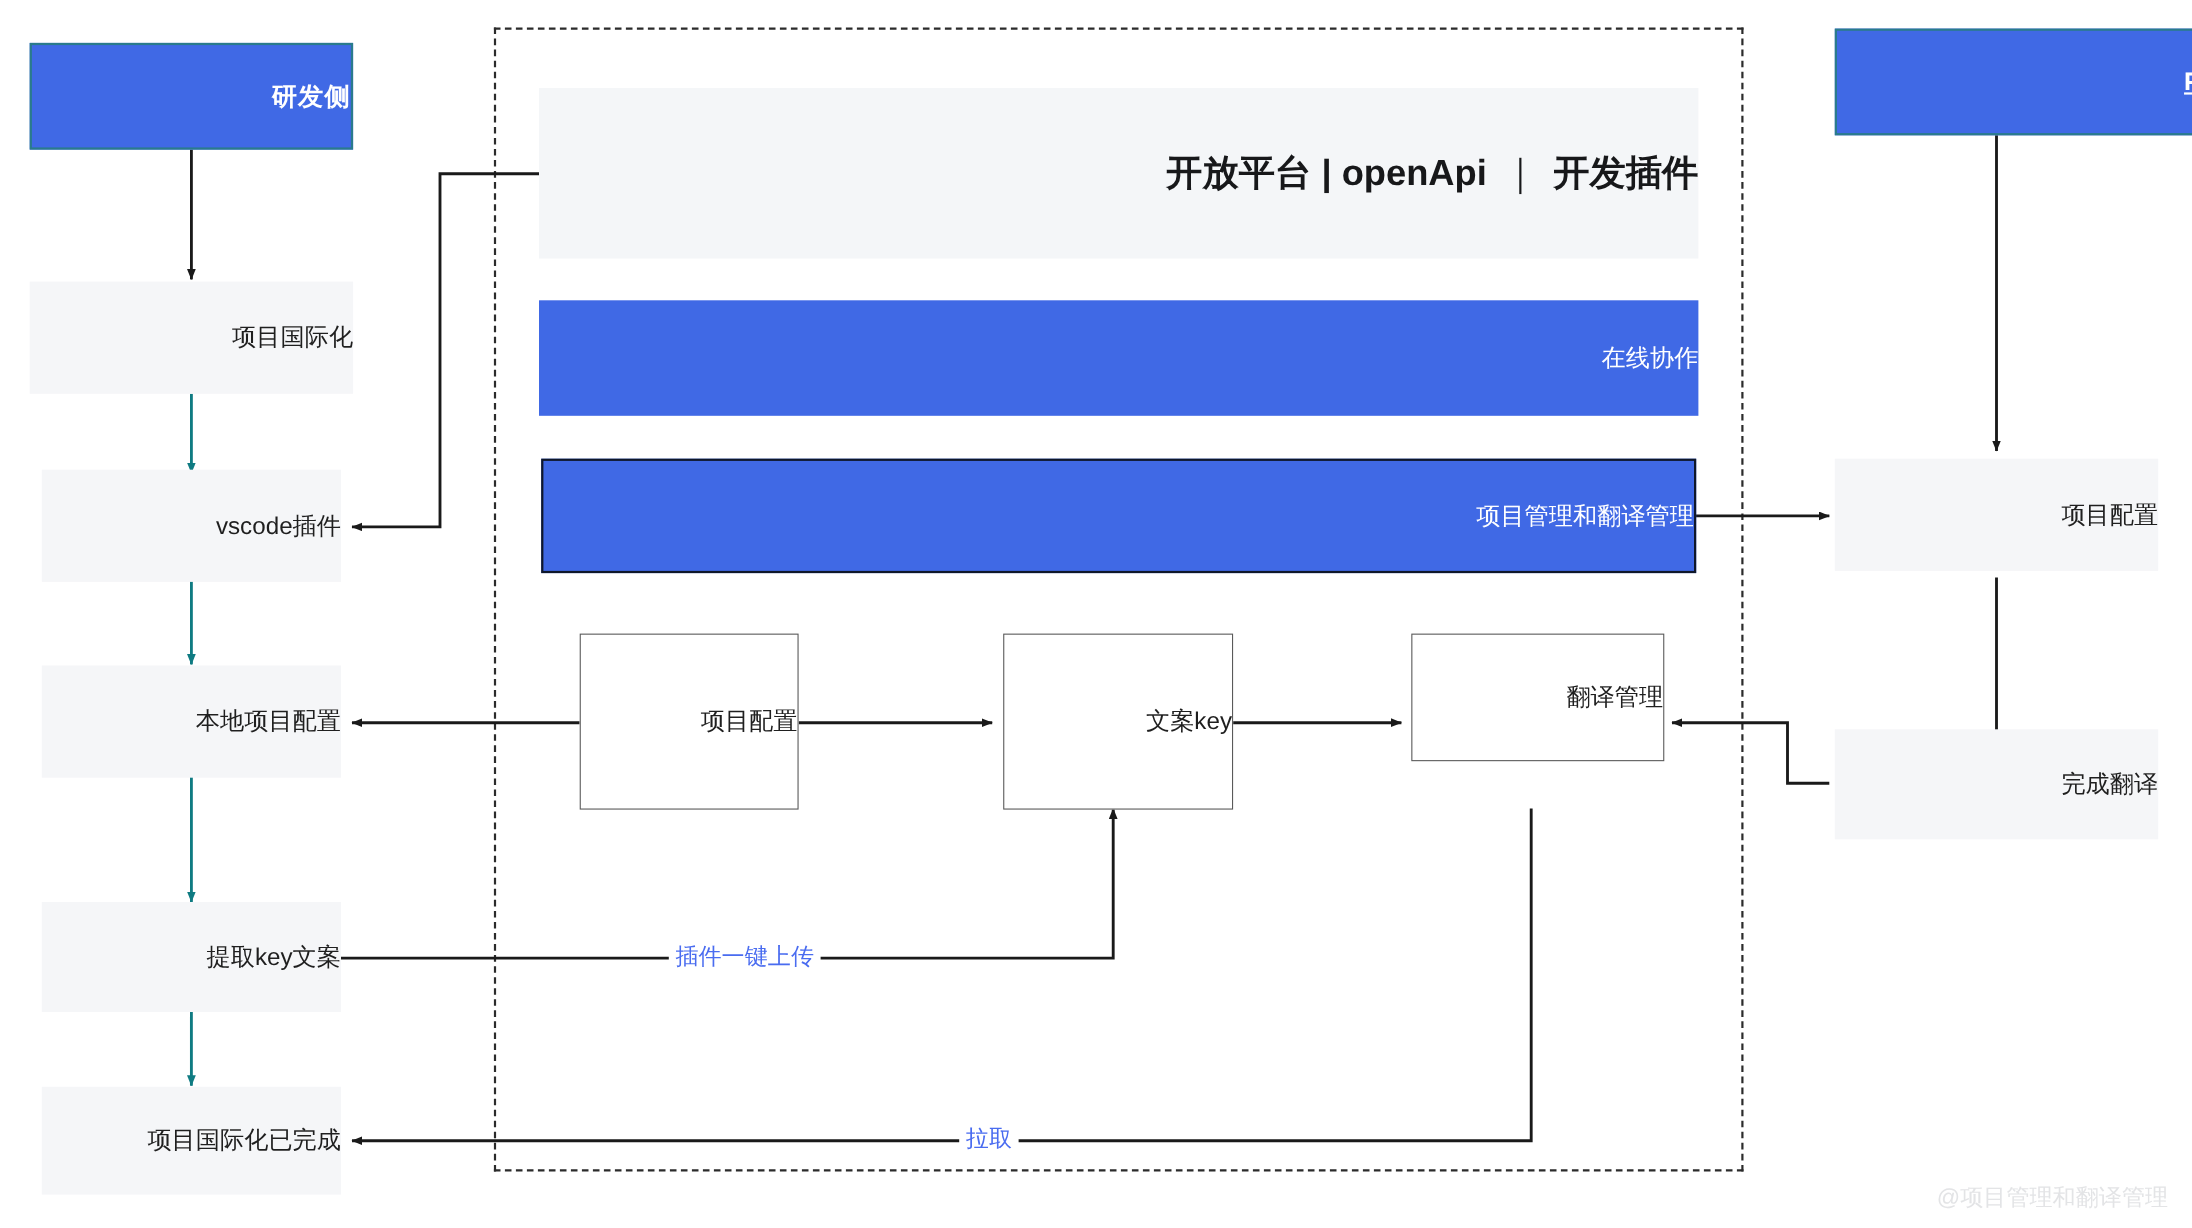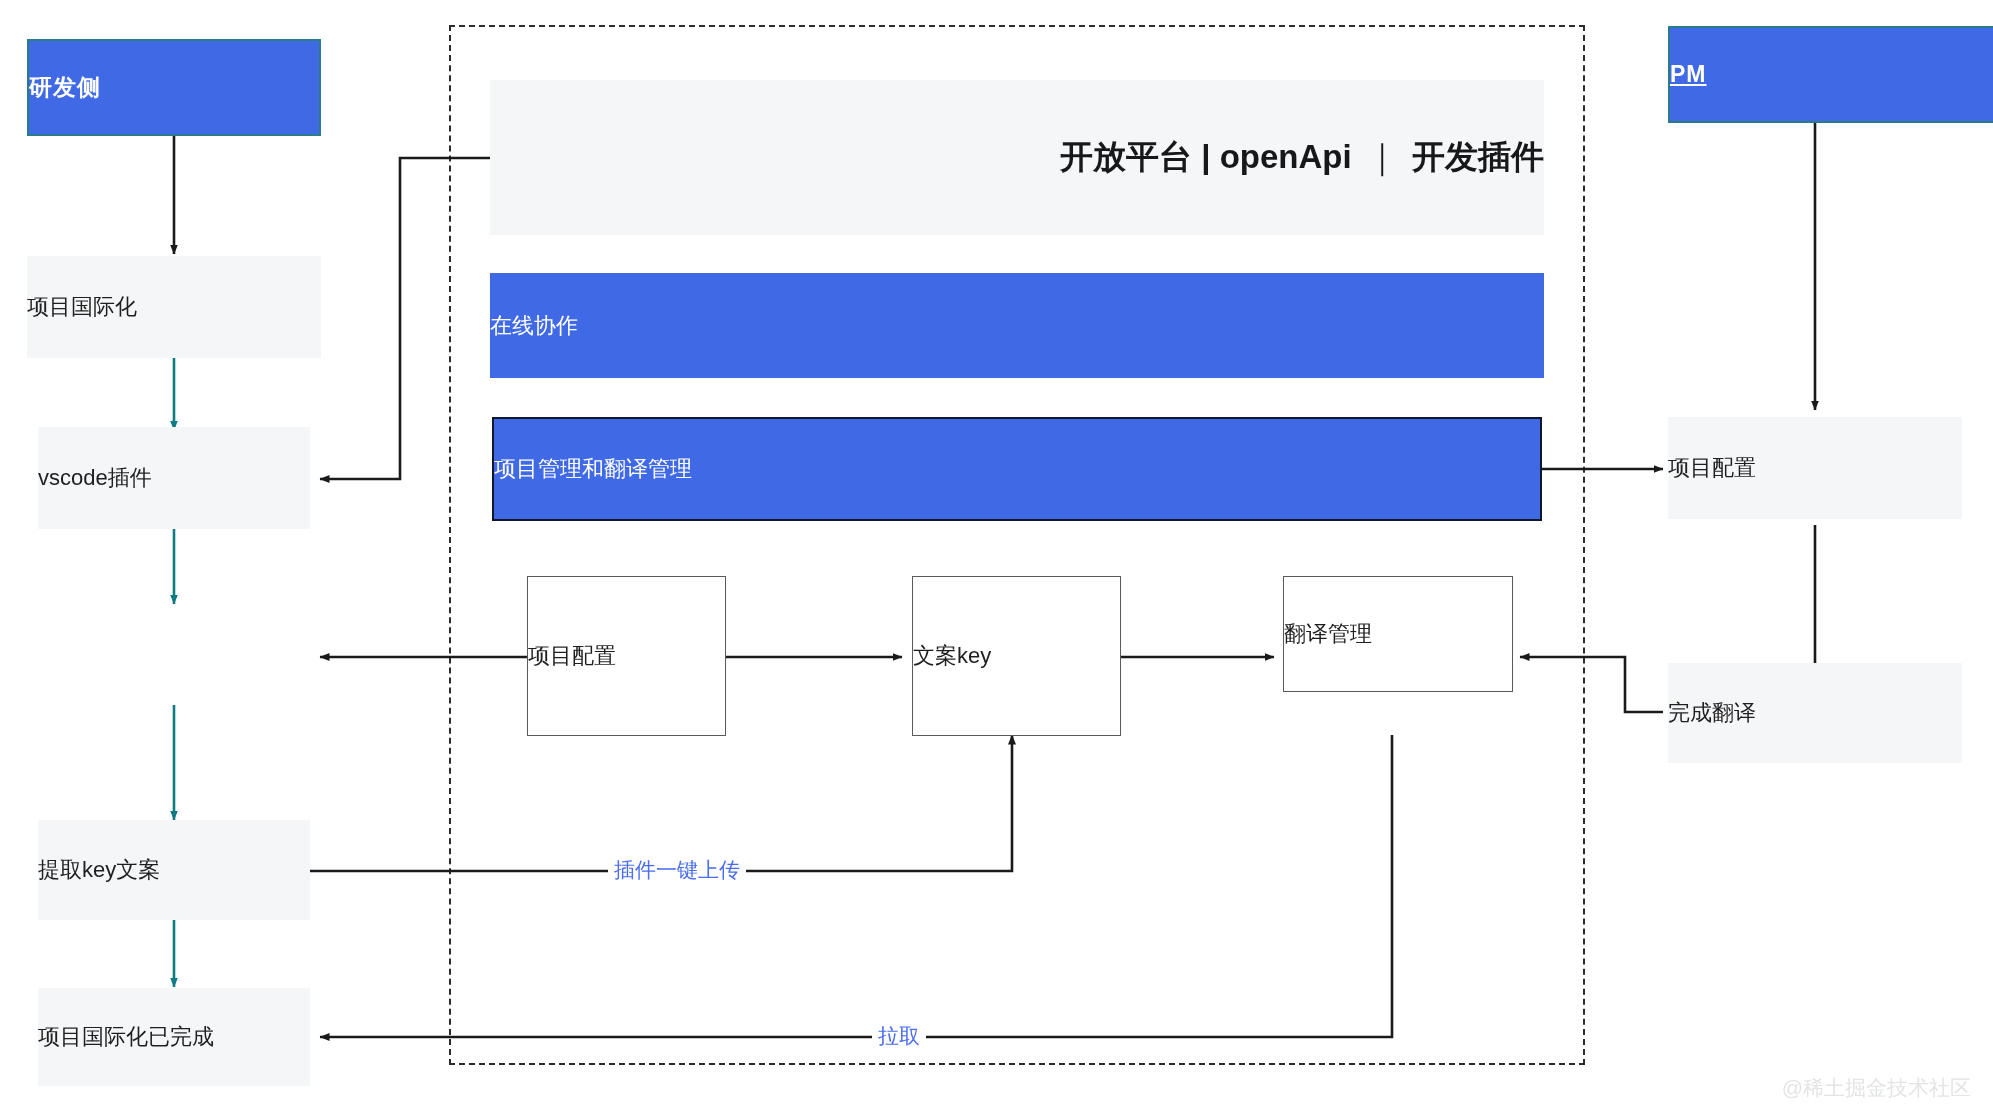--- a/index.html
+++ b/index.html
@@ -23,21 +23,21 @@
     top: 0;
     width: 1993px;
     height: 1116px;
     pointer-events: none;
   }
   .node {
     position: absolute;
     box-sizing: border-box;
     display: flex;
     align-items: center;
-    justify-content: flex-start;
+    justify-content: flex-end;
     text-align: center;
     line-height: 1.35;
   }
   
   .node.blue {
     background: #4069e5;
     border: 2px solid #2a7b8c;
     color: #ffffff;
     font-weight: bold;
     font-size: 23px;
@@ -160,20 +160,23 @@
   </div>
 
   <div class="node gray" style="left:27px; top:256px; width:294px; height:102px;">
     <span>项目国际化</span>
   </div>
 
   <div class="node gray" style="left:38px; top:427px; width:272px; height:102px;">
     <span>vscode插件</span>
   </div>
 
+  <div class="node gray" style="left:38px; top:605px; width:272px; height:102px;">
+    <span>本地项目配置</span>
+  </div>
 
   <div class="node gray" style="left:38px; top:820px; width:272px; height:100px;">
     <span>提取key文案</span>
   </div>
 
   <div class="node gray" style="left:38px; top:988px; width:272px; height:98px;">
     <span>项目国际化已完成</span>
   </div>
 
   <div class="node banner" style="left:490px; top:80px; width:1054px; height:155px;">
@@ -215,15 +218,15 @@
   </div>
 
   <div class="edge-label" style="left:608px; top:859px;">
     <span>插件一键上传</span>
   </div>
 
   <div class="edge-label" style="left:872px; top:1025px;">
     <span>拉取</span>
   </div>
 
-  <div class="watermark">@稀土掘金技术社区</div>
+  <div class="watermark">@项目管理和翻译管理</div>
 
 </div>
 
 </body></html>

